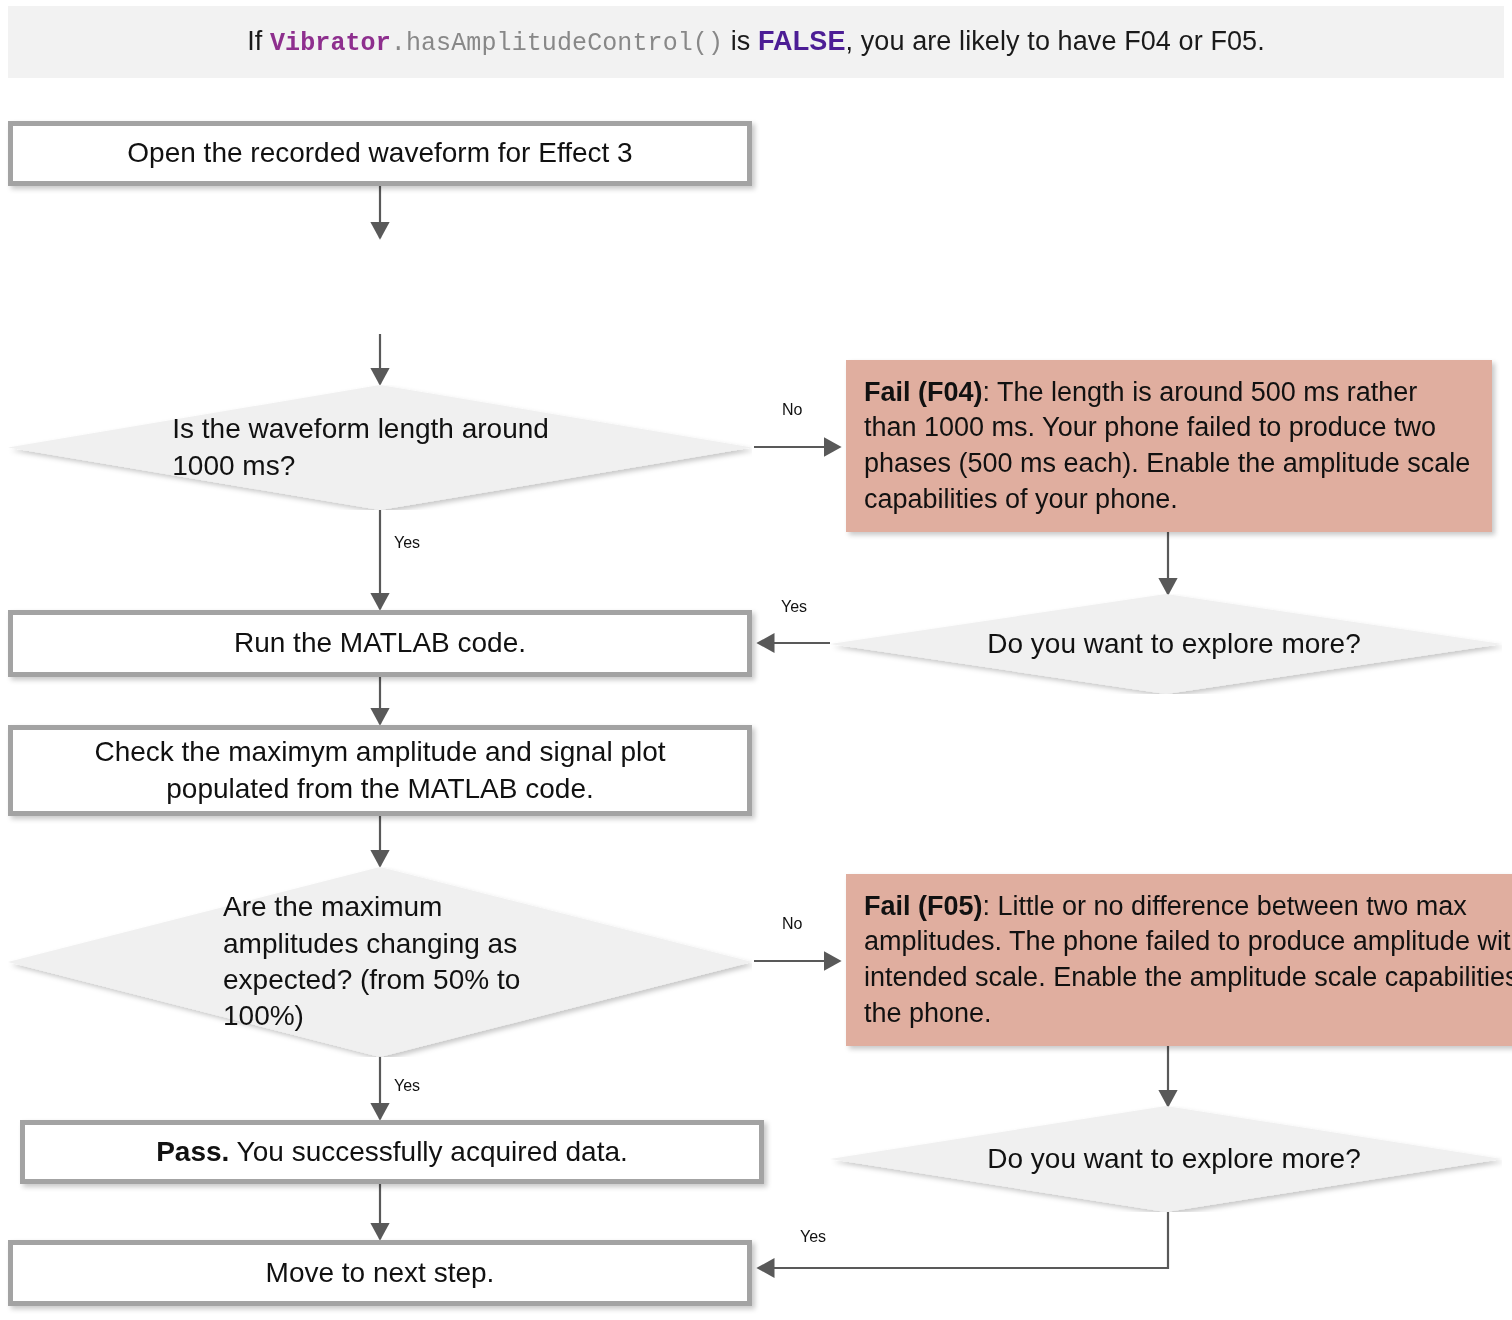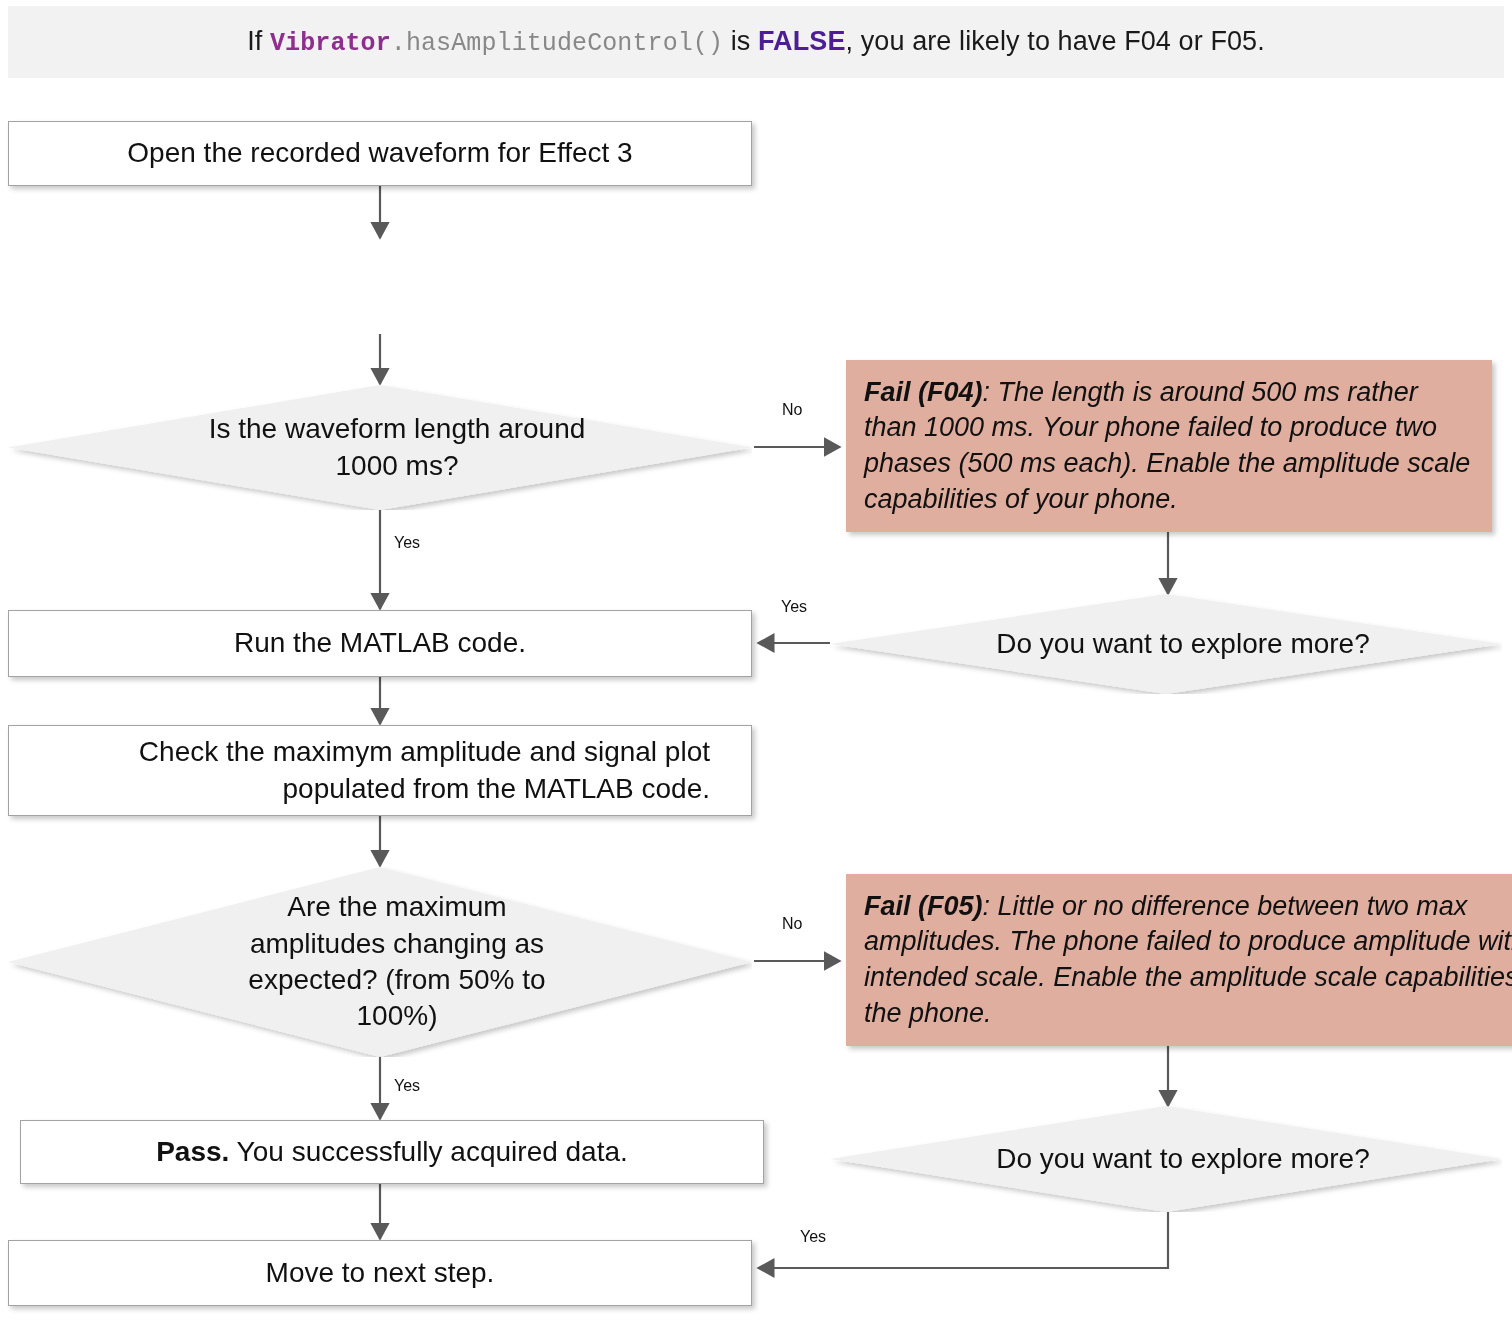--- a/index.html
+++ b/index.html
@@ -54,21 +54,21 @@
   .mth { color: #888888; text-align: right; }
   .falseword { color: #4c1d95; font-weight: bold; }
 
   
   .node {
     position: absolute;
     box-sizing: border-box;
   }
   .proc {
     background: #ffffff;
-    border: 1px solid #a3a3a3;
+    border: 5px solid #a3a3a3;
     box-shadow: 3px 3px 5px rgba(0,0,0,0.22);
     display: flex;
     align-items: center;
     justify-content: center;
     text-align: center;
     padding: 6px 14px;
   }
   .proc .txt {
     font-size: 28px;
     line-height: 1.30;
@@ -79,46 +79,44 @@
   
   .fail {
     background: #e0ae9f;
     box-shadow: 3px 3px 5px rgba(0,0,0,0.22);
     display: flex;
     align-items: center;
     justify-content: flex-start;
     text-align: left;
     padding: 10px 16px 10px 18px;
     box-sizing: border-box;
-    font-style: italic;
   }
   .fail .txt {
     font-size: 27px;
     line-height: 1.32;
     color: #111111;
   }
   .fail .txt b { font-weight: bold; }
 
   
   .diamond-wrap {
     position: absolute;
   }
   .diamond-shape {
     position: absolute;
     left: 0; top: 0;
     width: 100%; height: 100%;
   }
   .diamond-label {
     position: absolute;
-    left: 17px; top: 0;
+    left: 8px; top: 0;
     width: 100%; height: 100%;
     display: flex;
     align-items: center;
     justify-content: center;
-    text-align: center;
     pointer-events: none;
   }
   .diamond-label .txt {
     font-size: 28px;
     line-height: 1.30;
     color: #111111;
     max-width: 58%;
   }
 
   
@@ -202,21 +200,21 @@
     </svg>
     <div class="diamond-label">
       <div class="txt">Do you want to explore more?</div>
     </div>
   </div>
 
   <div class="node proc" style="left:8px; top:610px; width:744px; height:67px;">
     <div class="txt">Run the MATLAB code.</div>
   </div>
 
-  <div class="node proc" style="left:8px; top:725px; width:744px; height:91px;text-align:right;">
+  <div class="node proc" style="left:8px; top:725px; width:744px; height:91px;">
     <div class="txt" style="max-width:660px;">Check the maximym amplitude and signal plot populated from the MATLAB code.</div>
   </div>
 
   <div class="diamond-wrap" style="left:8px; top:867px; width:744px; height:190px;">
     <svg class="diamond-shape" viewBox="0 0 744 190" preserveAspectRatio="none">
       <polygon points="372,0 744,95 372,190 0,95" fill="#f0f0f0" filter="url(#shadowflt)"></polygon>
     </svg>
     <div class="diamond-label">
       <div class="txt" style="max-width:330px;">Are the maximum amplitudes changing as expected? (from 50% to 100%)</div>
     </div>

